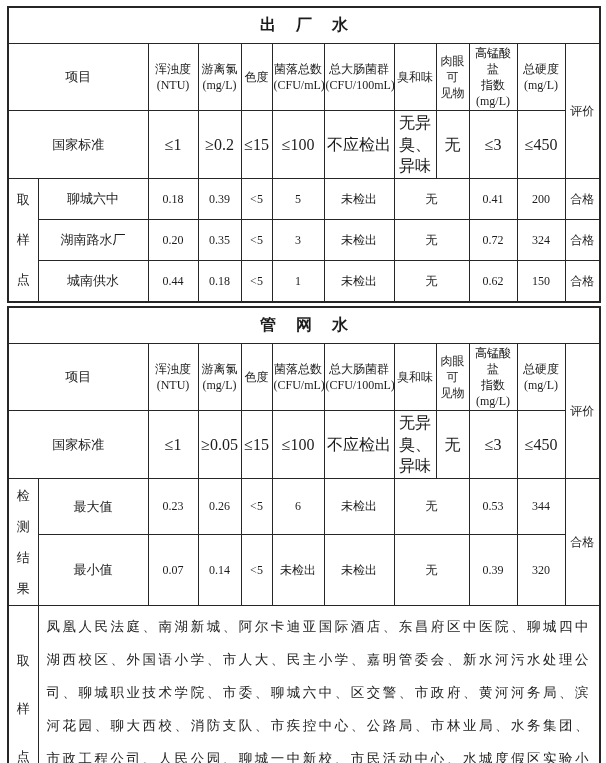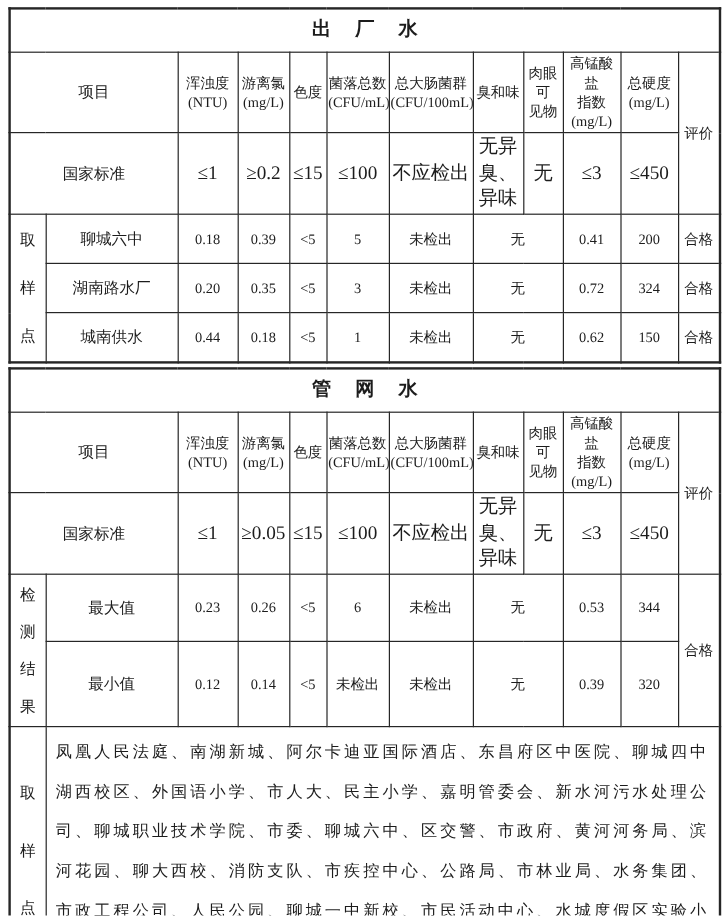--- a/index.html
+++ b/index.html
@@ -222,21 +222,21 @@
     <td>&lt;5</td>
     <td>6</td>
     <td>未检出</td>
     <td colspan="2">无</td>
     <td>0.53</td>
     <td>344</td>
     <td rowspan="2">合格</td>
   </tr>
   <tr class="t2-min">
     <td class="row-label">最小值</td>
-    <td>0.12</td>
+    <td>0.07</td>
     <td>0.14</td>
     <td>&lt;5</td>
     <td>未检出</td>
     <td>未检出</td>
     <td colspan="2">无</td>
     <td>0.39</td>
     <td>320</td>
   </tr>
   <tr class="sites-row">
     <td class="vgroup vg-sites">取

